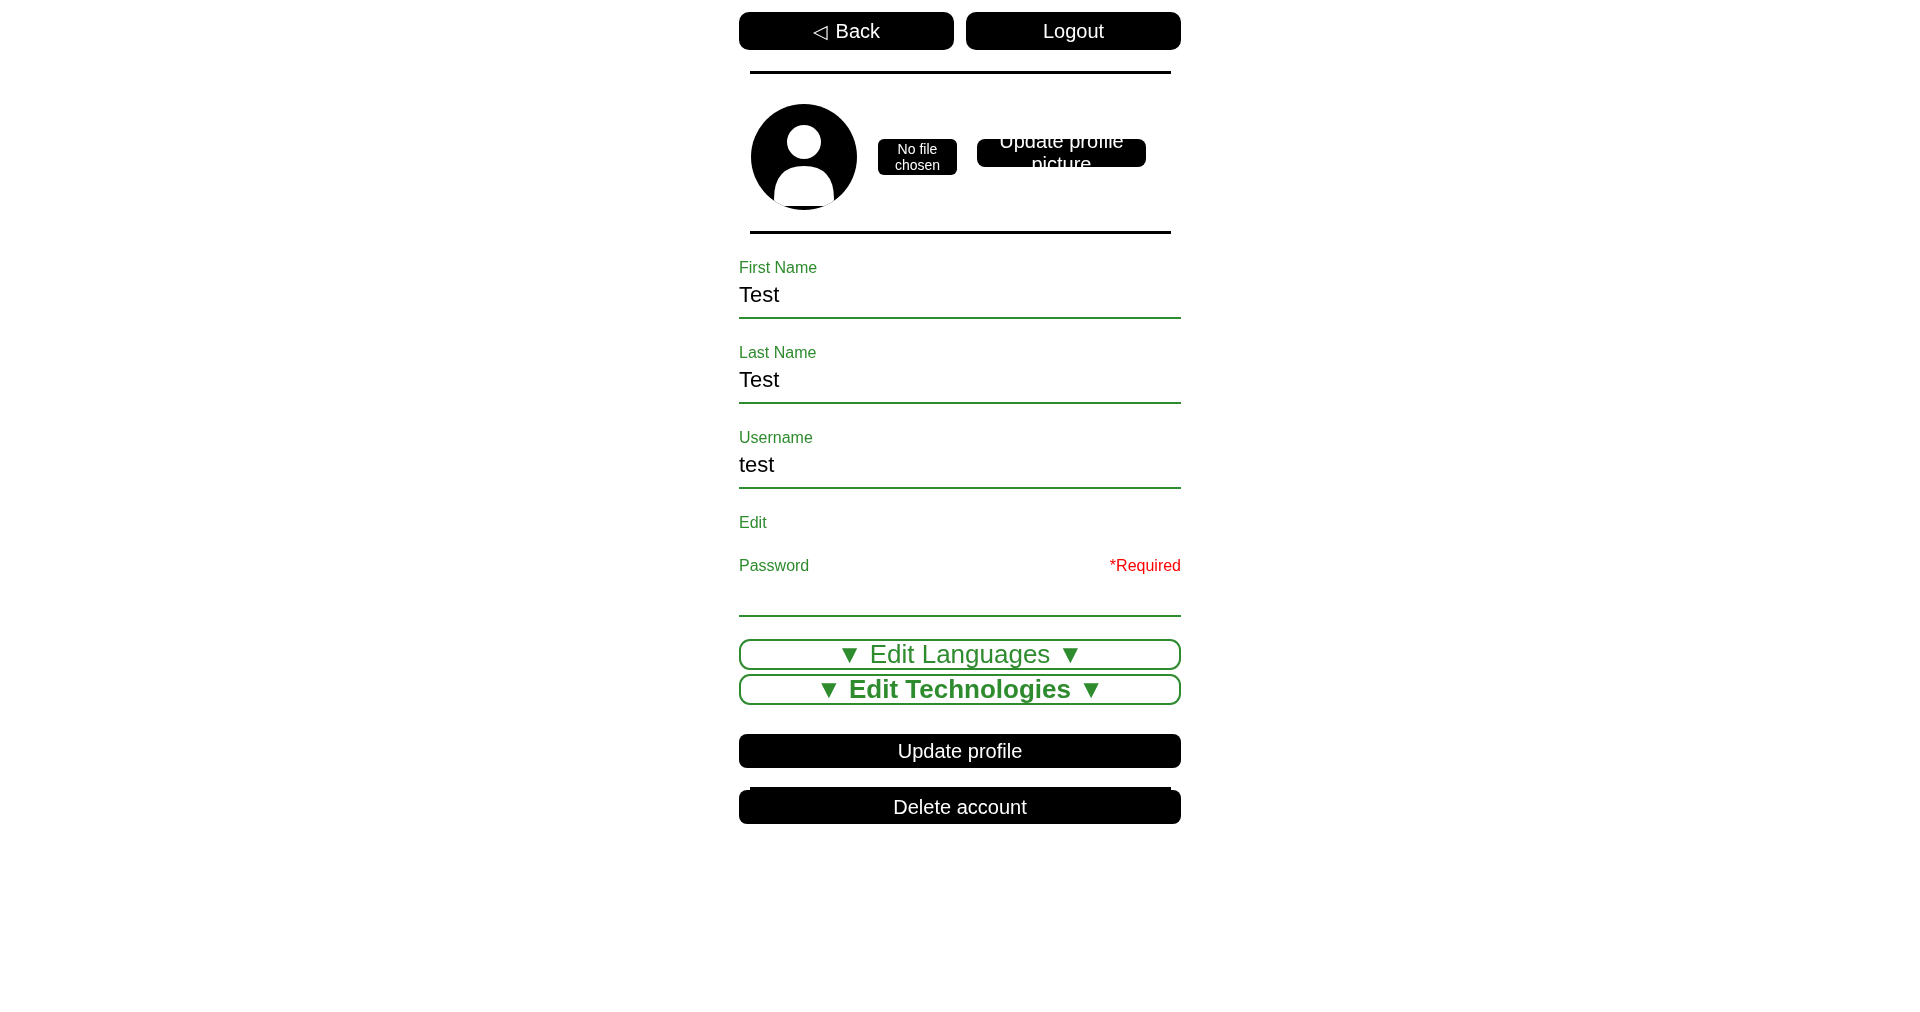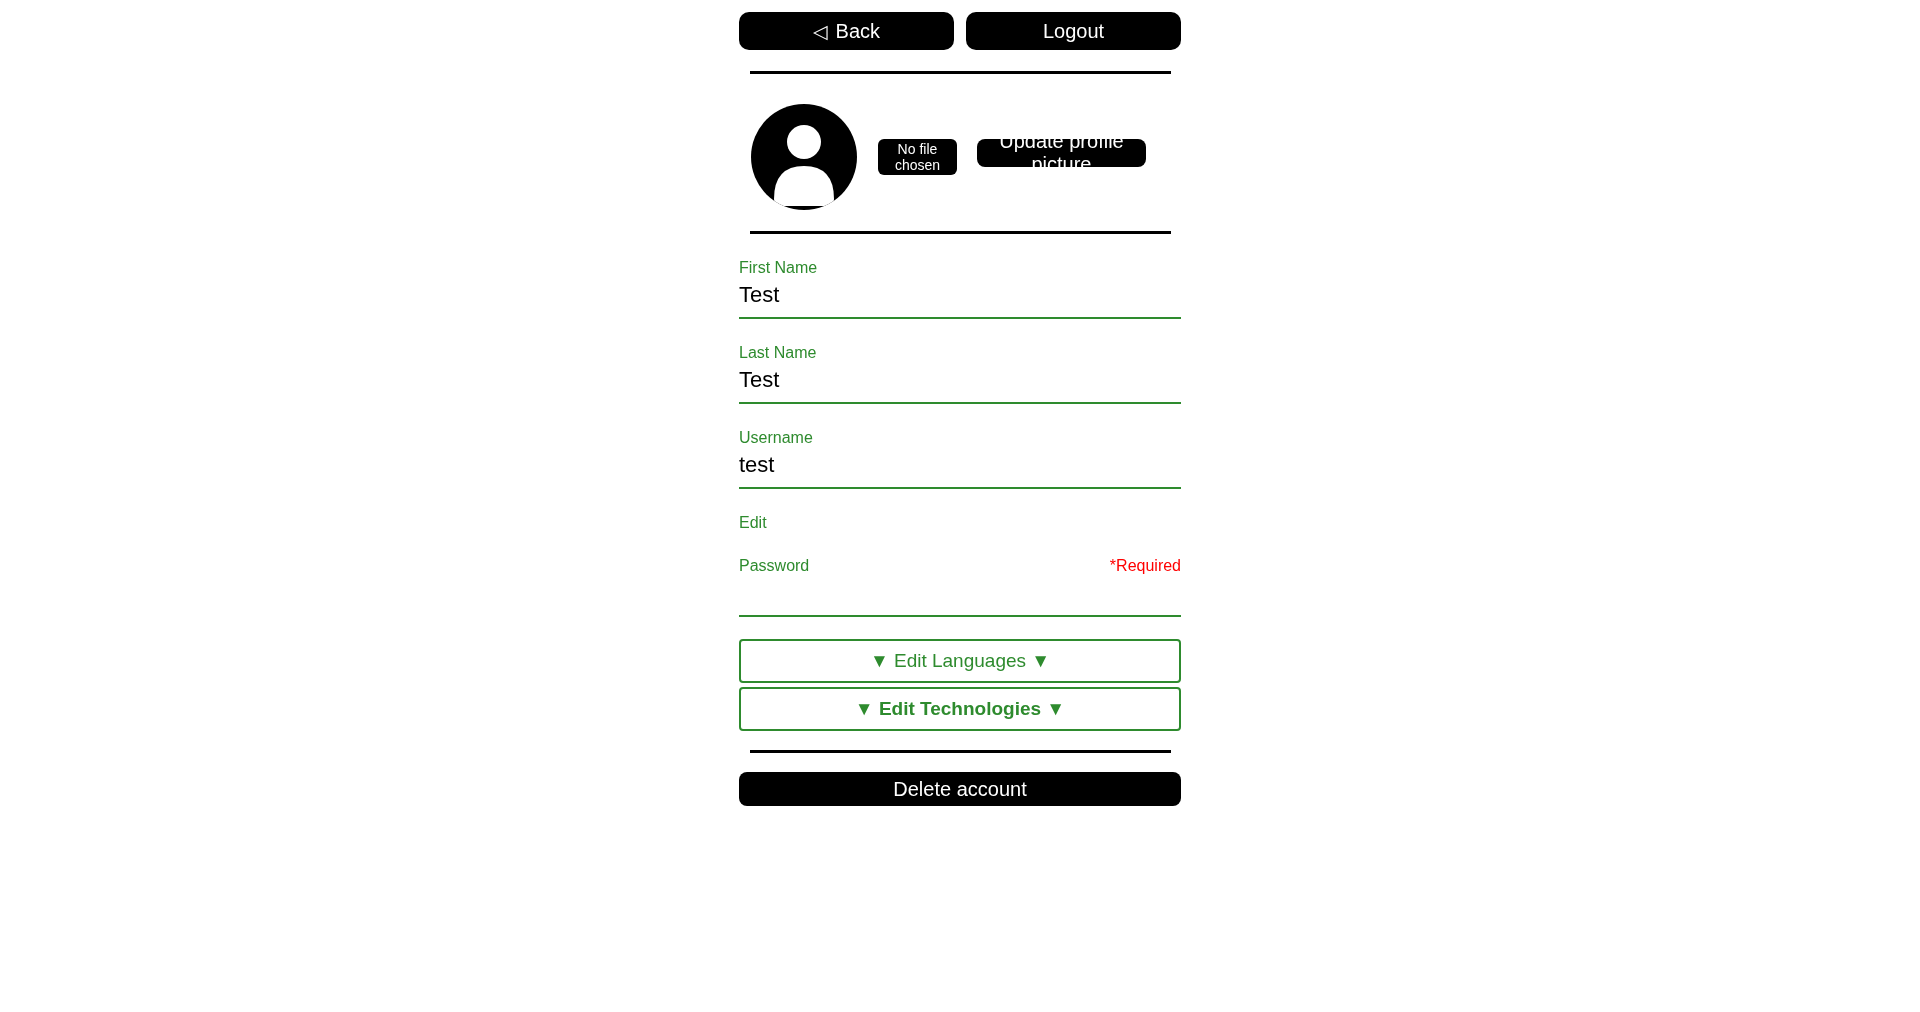--- a/index.html
+++ b/index.html
@@ -109,45 +109,44 @@
     background: transparent;
     font-family: "Liberation Sans", sans-serif;
     font-size: 22px;
     color: #000000;
     padding: 5px 0 9px 0;
     border-radius: 0;
   }
   
   .btn-outline-green {
     width: 100%;
-    height: 44px;
+    height: 31px;
     background: #ffffff;
     border: 2px solid var(--green, #2e8b2e);
-    border-radius: 4px;
+    border-radius: 11px;
     color: var(--green, #2e8b2e);
     font-family: "Liberation Sans", sans-serif;
-    font-size: 19px;
+    font-size: 26px;
     cursor: pointer;
     display: flex;
     align-items: center;
     justify-content: center;
   }
   .edit-langs { margin-top: 22px; }
   .edit-techs { margin-top: 4px; font-weight: bold; }
   .update-profile-btn {
     width: 100%;
     height: 34px;
     margin-top: 29px;
     border-radius: 8px;
   }
   .bottom-divider { margin-top: 19px; }
   .delete-account-btn {
     width: 100%;
     height: 34px;
-    margin-top: 19px;
     border-radius: 8px;
   }
 </style>
 </head>
 <body>
 
 <div class="page">
 
   <div class="top-row">
     <button class="btn-black">
@@ -226,20 +225,23 @@
     </div>
 
     <button class="btn-outline-green edit-langs">
       <span>▼  Edit Languages  ▼</span>
     </button>
 
     <button class="btn-outline-green edit-techs">
       <span>▼  Edit Technologies  ▼</span>
     </button>
 
+    <button class="btn-black update-profile-btn">
+      <span>Update profile</span>
+    </button>
   </div>
 
   <hr class="divider bottom-divider">
 
   <button class="btn-black delete-account-btn">
     <span>Delete account</span>
   </button>
 
 </div>
 

